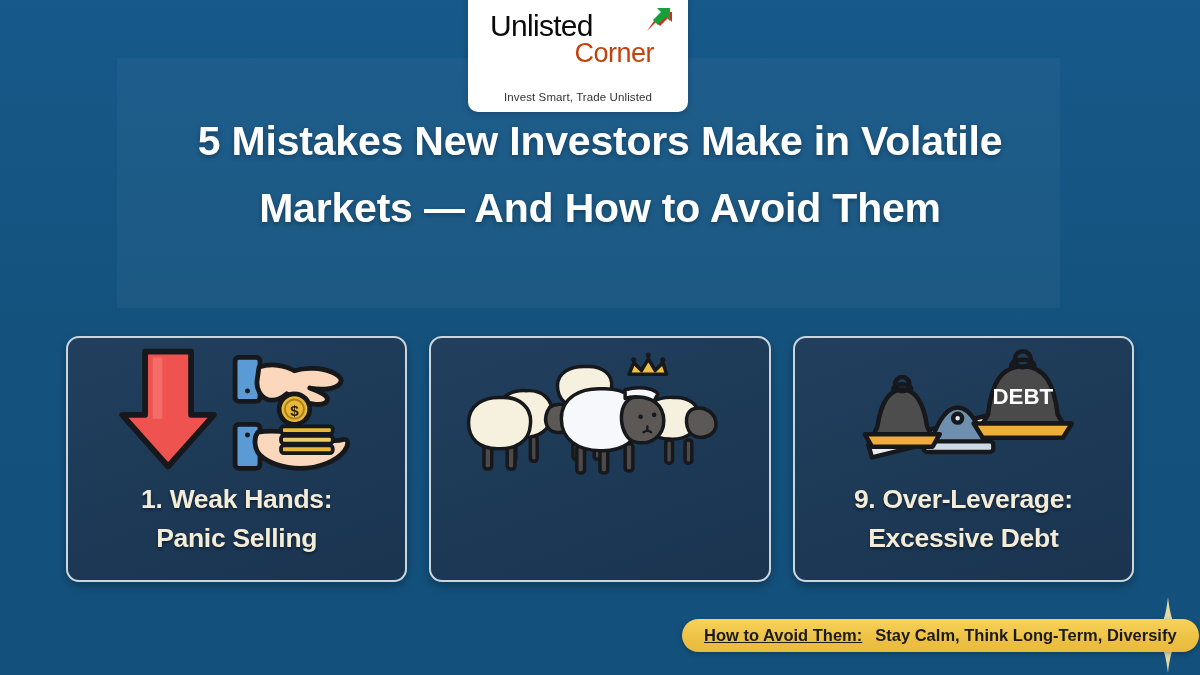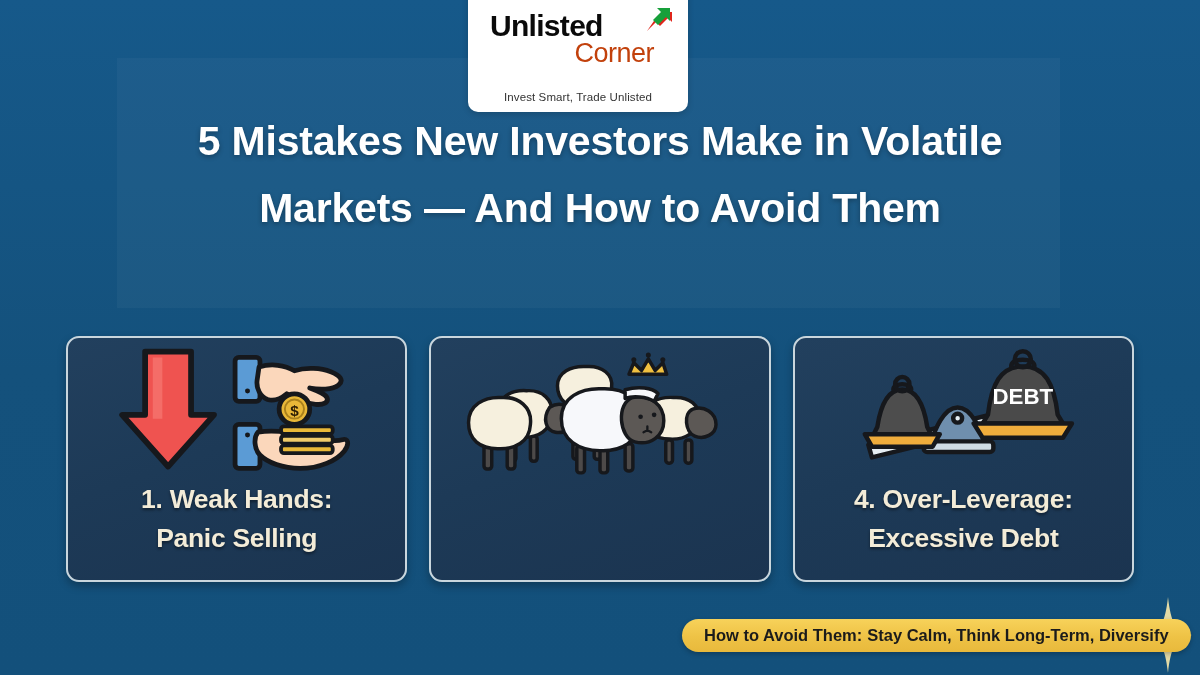--- a/index.html
+++ b/index.html
@@ -44,21 +44,21 @@
   }
   .logo-wordmark {
     position: relative;
     width: 176px;
     height: 62px;
   }
   .logo-line1 {
     position: absolute;
     left: 0; top: 0;
     font-size: 30px;
-    font-weight: 700;
+    font-weight: 400;
     letter-spacing: -0.7px;
     color: #0a0a0a;
     line-height: 32px;
   }
   .logo-line2 {
     position: absolute;
     right: 12px; top: 28px;
     font-size: 27px;
     font-weight: 400;
     letter-spacing: -0.5px;
@@ -157,21 +157,21 @@
     padding: 0 22px;
     border-radius: 17px;
     background: linear-gradient(180deg, #f7d25a 0%, #eec245 55%, #e8b93c 100%);
     box-shadow: 0 2px 5px rgba(0,0,0,0.25);
     display: flex;
     align-items: center;
     white-space: nowrap;
     font-size: 16.5px;
     color: #1b1b1b;
   }
-  #avoid-pill .lead { font-weight: 700; margin-right: 5px; }
+  #avoid-pill .lead { font-weight: 700; margin-right: 13px; text-decoration: underline; }
   #avoid-pill .rest { font-weight: 700; }
 
   #sparkle {
     position: absolute;
     left: 1144px;
     top: 597px;
     width: 48px;
     height: 76px;
     pointer-events: none;
   }
@@ -307,21 +307,21 @@
             <path d="M30 96 L114 96 L106 110 L38 110 Z" fill="#f0ad3c"></path>
 
             <path d="M162 84 L252 84 L246 74 C242 40 232 20 207 20 C182 20 172 40 168 74 Z" fill="#4a4a4a"></path>
             <path d="M194 20 C194 10 220 10 220 20" fill="none" stroke="#16181c" stroke-width="5"></path>
             <circle cx="207" cy="12" r="9" fill="none" stroke="#16181c" stroke-width="5"></circle>
             <path d="M152 84 L262 84 L252 100 L162 100 Z" fill="#f0ad3c"></path>
           </g>
           <text x="207" y="62" text-anchor="middle" font-family="Liberation Sans, sans-serif" font-size="25" font-weight="700" fill="#ffffff">DEBT</text>
         </svg>
       </div>
-      <div class="card-label">4. Over-Leverage:
+      <div class="card-label">9. Over-Leverage:
 Excessive Debt</div>
     </div>
 
   </div>
 
   <span id="sparkle">
     <svg viewBox="0 0 48 76" width="48" height="76" aria-hidden="true">
       <path d="M24 0 C27 26 31 34 48 38 C31 42 27 50 24 76 C21 50 17 42 0 38 C17 34 21 26 24 0 Z" fill="#f5e6a8" opacity="0.92"></path>
     </svg>
   </span>

